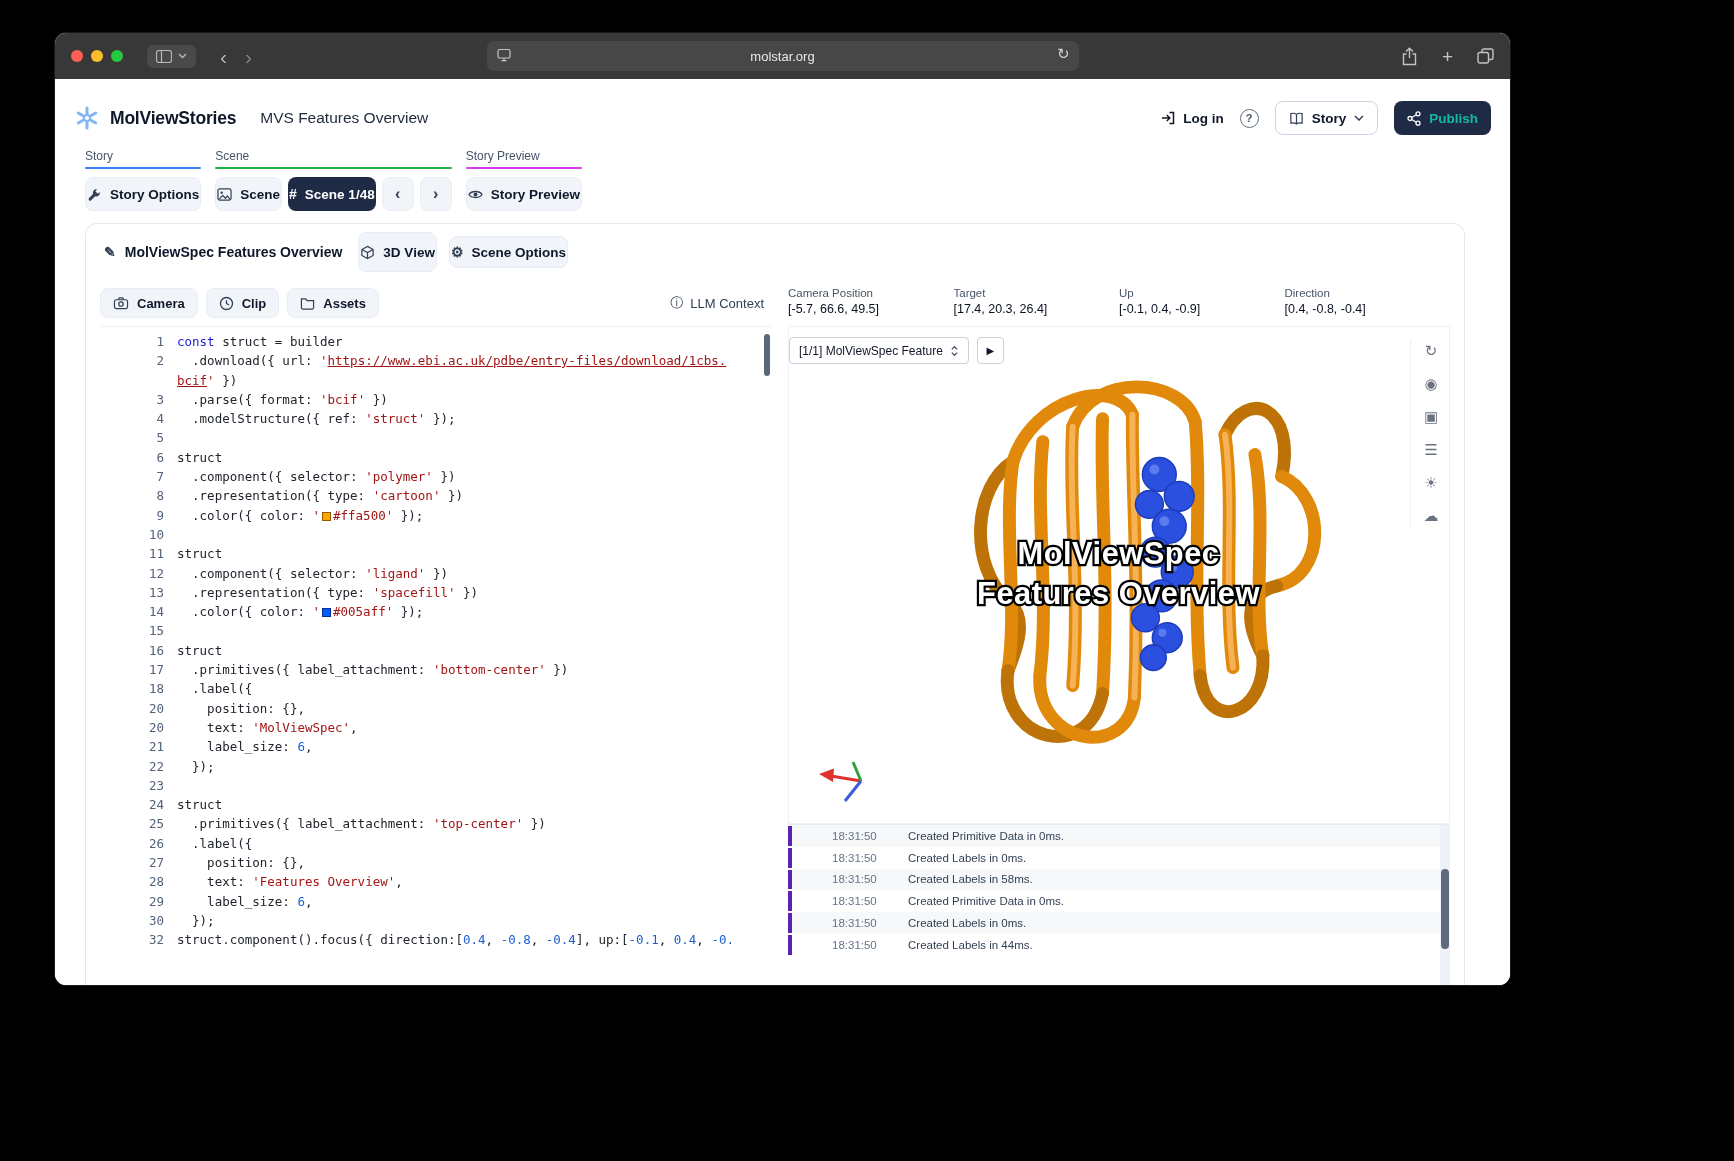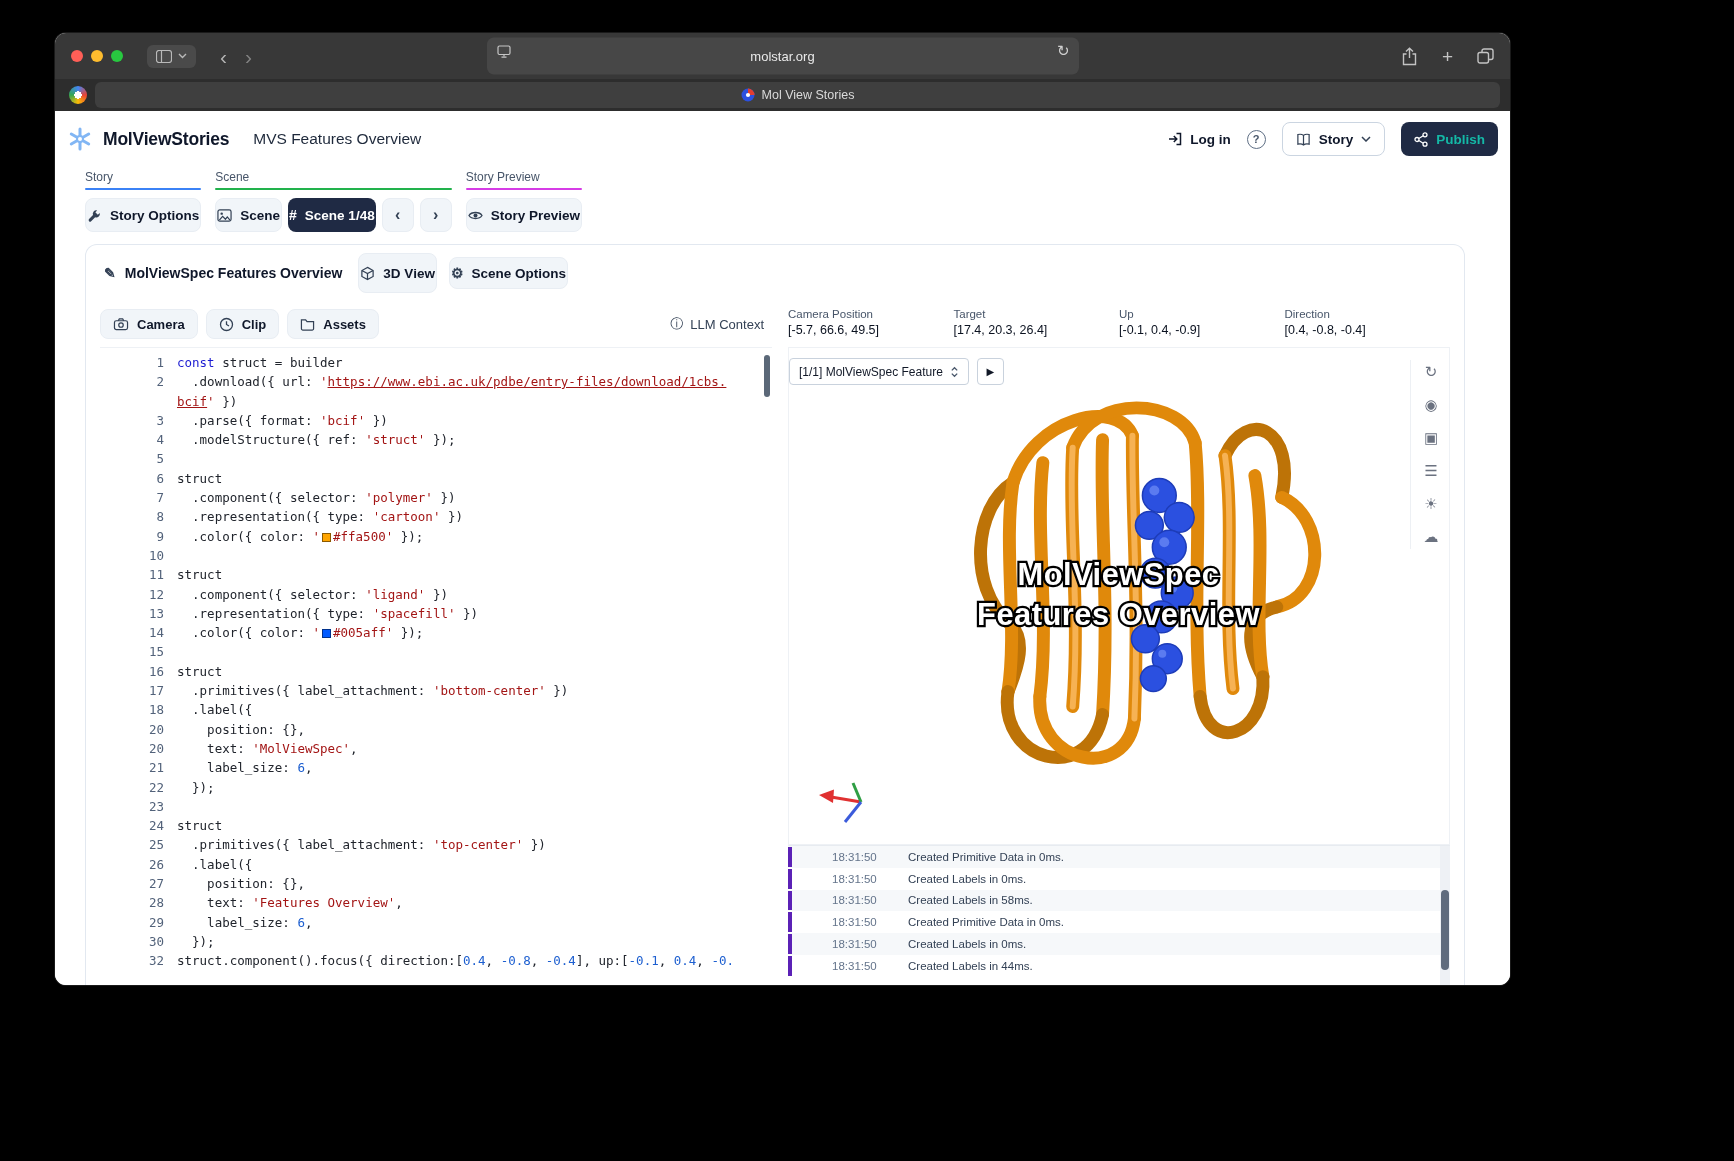--- a/index.html
+++ b/index.html
@@ -15,40 +15,40 @@
     padding:0 16px; position:relative; color:#bdbdbd; }
   .traffic { display:flex; gap:8px; }
   .dot { width:12px; height:12px; border-radius:50%; }
   .dot-red{background:#ff5f57}.dot-yellow{background:#febc2e}.dot-green{background:#28c840}
   .sidebar-btn { margin-left:24px; display:flex; align-items:center; gap:6px;
     background:#4a4a4a; border-radius:6px; padding:5px 9px; }
   .nav-arrow { font-size:21px; line-height:1; color:#b4b4b4; padding:0 4px; }
   .nav-arrow.back { margin-left:20px; }
   .nav-arrow.fwd { margin-left:10px; color:#828282; }
   .address { position:absolute; left:50%; top:50%; transform:translate(-50%,-50%);
-    width:592px; height:37px; background:#474747; border-radius:7px; display:flex;
+    width:592px; height:30px; background:#474747; border-radius:7px; display:flex;
     align-items:center; justify-content:center; font-size:13px; color:#e9e9e9; }
   .address .site-icon { position:absolute; left:10px; top:7px; }
   .address .reload { position:absolute; right:9px; top:4px; font-size:15px; color:#cfcfcf; }
   .tb-right { margin-left:auto; display:flex; align-items:center; gap:24px; }
   .tb-plus { font-size:19px; color:#c3c3c3; line-height:1; }
 
   .tabbar { height:32px; flex:none; background:#2d2d2d; position:relative; }
   .pinned { position:absolute; left:14px; top:7px; width:18px; height:18px; border-radius:50%;
     background:
       radial-gradient(circle at 50% 50%, #fff 0 28%, transparent 30%),
       conic-gradient(#4285f4,#ea4335,#fbbc05,#34a853,#4285f4); }
   .tab { position:absolute; left:40px; right:10px; top:3px; height:26px; background:#3f3f3f;
     border-radius:6px; display:flex; align-items:center; justify-content:center; gap:7px;
     font-size:12.5px; color:#dadada; }
 
   
   .page { flex:1; background:#fff; color:#0f172a; display:flex; flex-direction:column; overflow:hidden; }
 
-  .app-header { height:56px; flex:none; display:flex; align-items:center; padding:0 12px; }
+  .app-header { height:56px; flex:none; display:flex; align-items:center; padding:0 19px;margin-top:11px; }
   .app-name { font-size:17.5px; font-weight:700; margin-left:10px; letter-spacing:-.2px; }
   .story-title { font-size:15.5px; color:#1e293b; margin-left:24px; }
   .header-right { margin-left:auto; display:flex; align-items:center; gap:16px; }
   .login { display:flex; align-items:center; gap:7px; font-size:13.5px; font-weight:600; }
   .help-circle { width:19px; height:19px; border-radius:50%; border:1.6px solid #5f6f85;
     color:#475569; font-size:11px; font-weight:700; display:flex; align-items:center; justify-content:center; }
   .btn { height:34px; border-radius:8px; border:1px solid #cbd5e1; background:#fff;
     display:inline-flex; align-items:center; gap:8px; padding:0 13px;
     font-size:13.5px; font-weight:600; color:#0f172a; }
   .btn.dark { background:var(--dark-btn); color:#14b8a6; border:none;justify-content:space-between; }
@@ -168,31 +168,20 @@
           <path d="M5.5 7 H2.5 V17.5 H14.5 V7 H11.5" fill="none" stroke="#c3c3c3" stroke-width="1.4"></path>
         </svg>
       <span class="tb-plus">+</span>
       <svg class="ic" width="17" height="16" viewBox="0 0 17 16">
           <rect x="1" y="4.5" width="10.5" height="10.5" rx="2" fill="none" stroke="#c3c3c3" stroke-width="1.4"></rect>
           <path d="M5 4.5 V3 a2 2 0 0 1 2-2 H14 a2 2 0 0 1 2 2 V9.5 a2 2 0 0 1-2 2 h-2" fill="none" stroke="#c3c3c3" stroke-width="1.4"></path>
         </svg>
     </div>
   </div>
 
-  <div class="tabbar">
-    <span class="pinned"></span>
-    <div class="tab">
-      <svg class="ic" width="14" height="14" viewBox="0 0 14 14">
-          <circle cx="7" cy="7" r="6.5" fill="#2b50e0"></circle>
-          <path d="M7 .5 A6.5 6.5 0 0 1 13.5 7 L7 7 Z" fill="#e33e30"></path>
-          <circle cx="7" cy="7" r="2.1" fill="#fff"></circle>
-        </svg>
-      <span>Mol View Stories</span>
-    </div>
-  </div>
 
   <div class="page">
 
     <div class="app-header">
       <svg class="ic" width="26" height="26" viewBox="0 0 26 26">
           <g stroke="#82b6f4" stroke-width="3" stroke-linecap="round">
             <line x1="13" y1="3" x2="13" y2="23"></line>
             <line x1="4.3" y1="8" x2="21.7" y2="18"></line>
             <line x1="4.3" y1="18" x2="21.7" y2="8"></line>
           </g>

